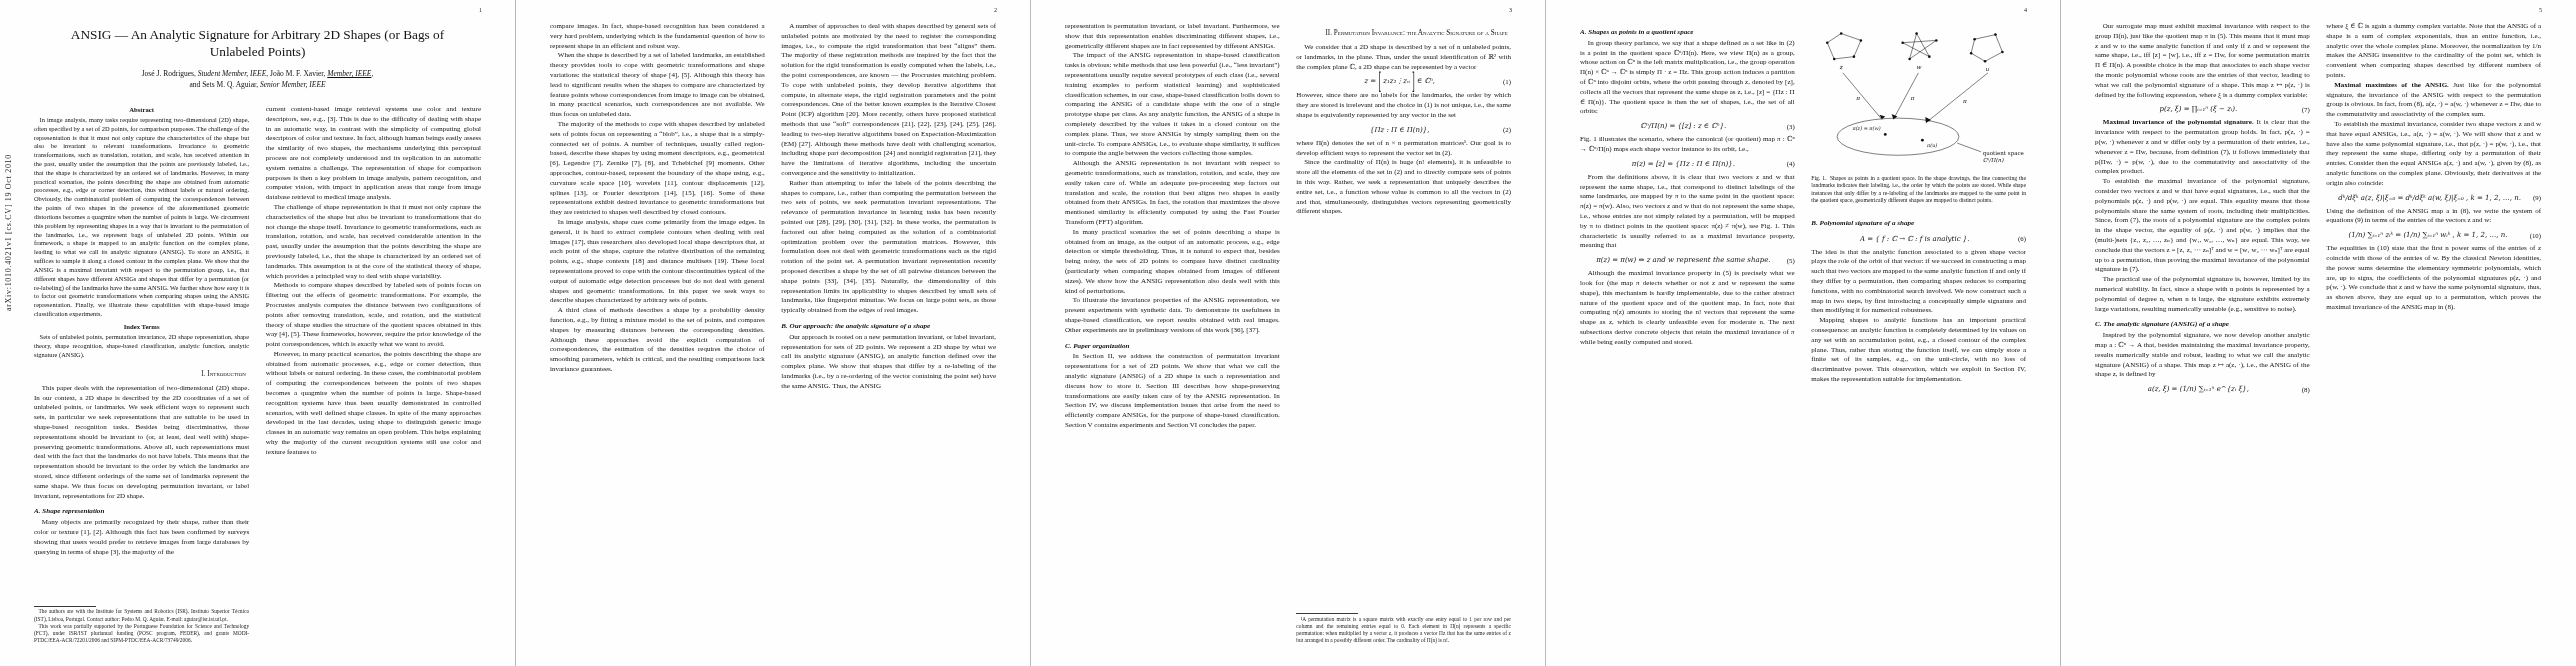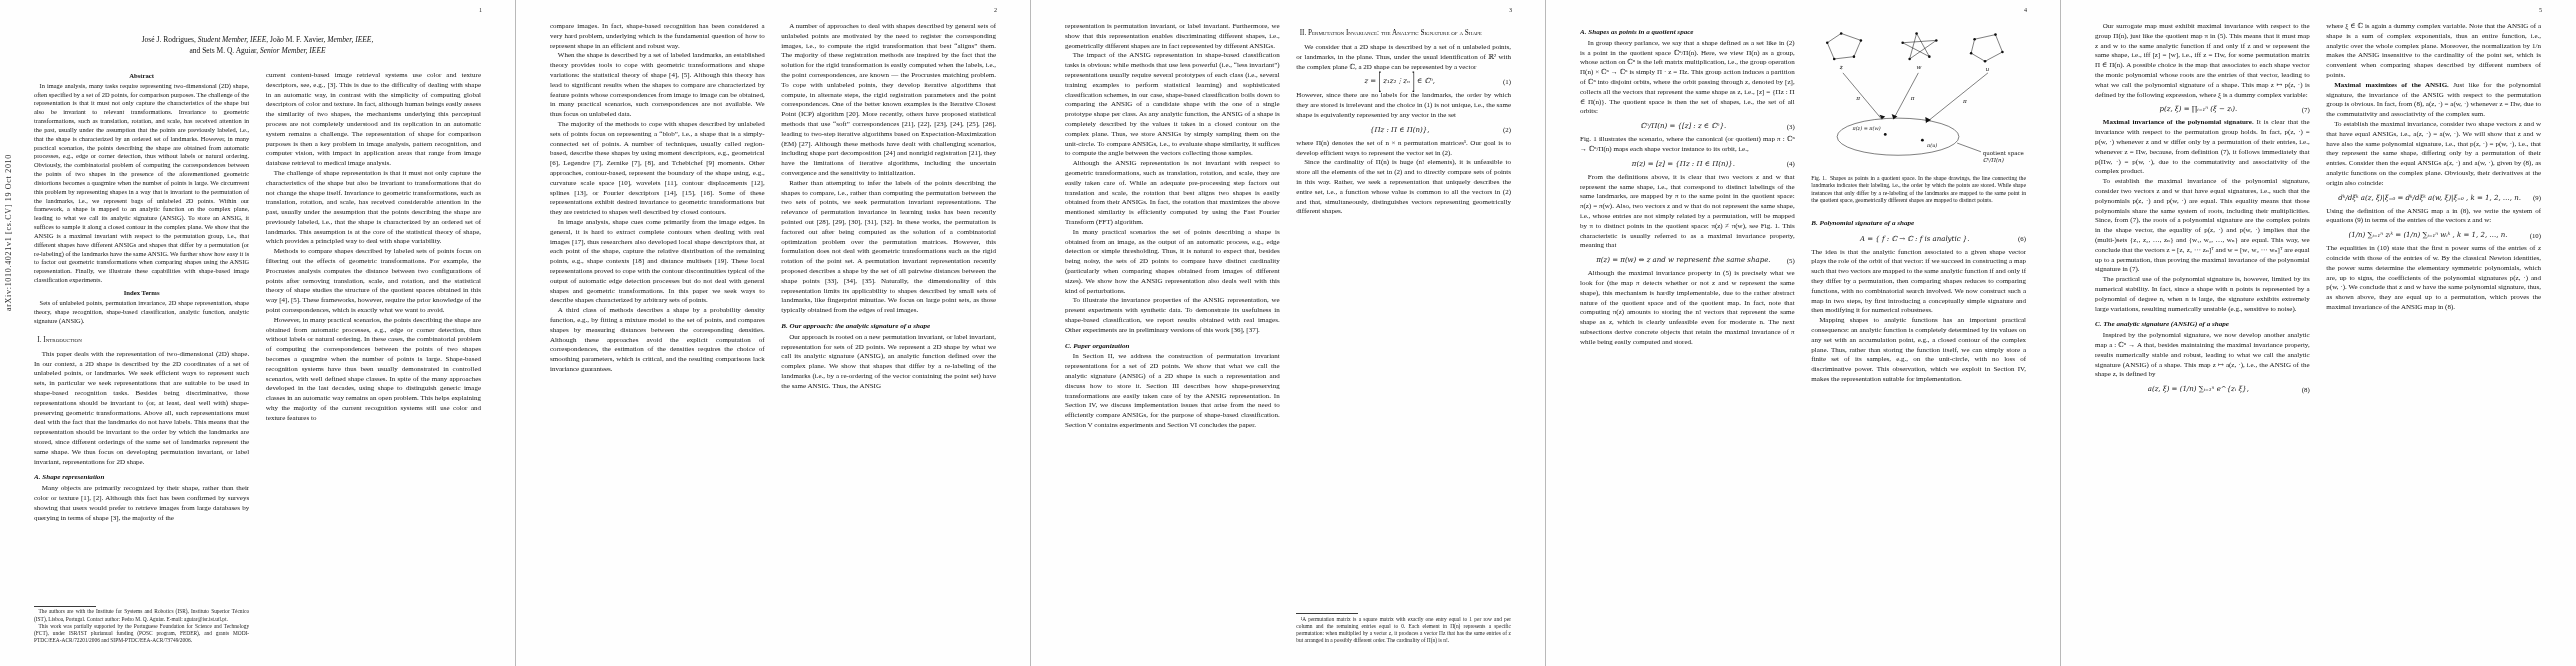--- a/index.html
+++ b/index.html
@@ -14,21 +14,21 @@
   .title{font-weight:normal;font-size:13.3px;line-height:1.28;margin:0 16.7px;}
   .authors{font-size:7.5px;margin-top:8.3px;line-height:1.45;}
   .cols{flex:1;min-height:0;display:flex;gap:16.7px;}
   .col{flex:1;min-width:0;display:flex;flex-direction:column;overflow:hidden;}
   .spacer{flex:1;}
   .para{font-size:7px;line-height:1.4;text-align:justify;text-indent:7.8px;margin:0;}
   .para.cont{text-indent:0;}
   .boldlead{font-weight:bold;}
   .abstract{font-size:6.4px;line-height:1.38;text-align:justify;margin:0 0 3.3px;text-indent:5.6px;}
   .label-h{font-size:6.7px;font-weight:bold;text-align:center;margin:1.1px 0 2.8px;}
-  .section-h{font-size:7.2px;font-weight:normal;font-variant:small-caps;text-align:left;margin:7.2px 3.3px 4.4px;line-height:1.3;}
+  .section-h{font-size:7.2px;font-weight:normal;font-variant:small-caps;text-align:right;margin:7.2px 3.3px 4.4px;line-height:1.3;}
   .subsection-h{font-size:7.1px;font-weight:bold;font-style:italic;margin:6.1px 0 2.8px;}
   .equation{display:flex;align-items:center;margin:5px 0;font-size:7px;}
   .eq-body{flex:1;text-align:center;font-style:italic;font-family:"DejaVu Serif",serif;}
   .eq-num{font-style:normal;font-size:6.8px;}
   .eq-it{font-style:italic;}
   .bracket{display:inline-block;transform:scaleY(3.3);transform-origin:center;font-weight:300;vertical-align:middle;font-style:normal;}
   .vcol{display:inline-flex;flex-direction:row;align-items:center;vertical-align:middle;line-height:1.3;margin:0 2.2px;font-style:italic;}
   .footnote{position:relative;font-size:5.4px;line-height:1.32;padding-top:2.8px;margin-top:3.3px;color:#1c1c1c;}
   .footnote::before{content:"";position:absolute;top:0;left:0;width:62px;border-top:0.6px solid #3a3a3a;}
   .fn-para{margin:0;text-align:justify;text-indent:4.4px;}
@@ -40,21 +40,22 @@
 </style>
 </head>
 <body>
 
 <div class="pages">
 
   <section class="sheet">
     <div class="pageno">1</div>
     <div class="stamp">arXiv:1010.4021v1  [cs.CV]  19 Oct 2010</div>
     <header class="titleblock">
-      <div class="authors" id="authors"><span>José J. Rodrigues, </span><span style="font-style: italic;">Student Member, IEEE</span><span>, João M. F. Xavier, </span><span style="font-style: italic;">Member, IEEE</span><span>,</span><br><span>and Sets M. Q. Aguiar, </span><span style="font-style: italic;">Senior Member, IEEE</span></div>
+      <h1 class="title">ANSIG — An Analytic Signature for Arbitrary 2D Shapes (or Bags of Unlabeled Points)</h1>
+      <div class="authors" id="authors"><span>José J. Rodrigues, </span><span style="font-style: italic;">Student Member, IEEE</span><span>, João M. F. Xavier, </span><span style="font-style: italic; text-decoration: underline;">Member, IEEE</span><span>,</span><br><span>and Sets M. Q. Aguiar, </span><span style="font-style: italic;">Senior Member, IEEE</span></div>
     </header>
     <div class="cols">
       <div class="col">
           <div class="label-h">Abstract</div>
           <p class="abstract">In image analysis, many tasks require representing two-dimensional (2D) shape, often specified by a set of 2D points, for comparison purposes. The challenge of the representation is that it must not only capture the characteristics of the shape but also be invariant to relevant transformations. Invariance to geometric transformations, such as translation, rotation, and scale, has received attention in the past, usually under the assumption that the points are previously labeled, i.e., that the shape is characterized by an ordered set of landmarks. However, in many practical scenarios, the points describing the shape are obtained from automatic processes, e.g., edge or corner detection, thus without labels or natural ordering. Obviously, the combinatorial problem of computing the correspondences between the points of two shapes in the presence of the aforementioned geometric distortions becomes a quagmire when the number of points is large. We circumvent this problem by representing shapes in a way that is invariant to the permutation of the landmarks, i.e., we represent bags of unlabeled 2D points. Within our framework, a shape is mapped to an analytic function on the complex plane, leading to what we call its analytic signature (ANSIG). To store an ANSIG, it suffices to sample it along a closed contour in the complex plane. We show that the ANSIG is a maximal invariant with respect to the permutation group, i.e., that different shapes have different ANSIGs and shapes that differ by a permutation (or re-labeling) of the landmarks have the same ANSIG. We further show how easy it is to factor out geometric transformations when comparing shapes using the ANSIG representation. Finally, we illustrate these capabilities with shape-based image classification experiments.</p>
           <div class="label-h">Index Terms</div>
           <p class="abstract">Sets of unlabeled points, permutation invariance, 2D shape representation, shape theory, shape recognition, shape-based classification, analytic function, analytic signature (ANSIG).</p>
           <h2 class="section-h" style="margin: 7.2px 3.3px 4.4px;">I. Introduction</h2>
           <p class="para">This paper deals with the representation of two-dimensional (2D) shape. In our context, a 2D shape is described by the 2D coordinates of a set of unlabeled points, or landmarks. We seek efficient ways to represent such sets, in particular we seek representations that are suitable to be used in shape-based recognition tasks. Besides being discriminative, those representations should be invariant to (or, at least, deal well with) shape-preserving geometric transformations. Above all, such representations must deal with the fact that the landmarks do not have labels. This means that the representation should be invariant to the order by which the landmarks are stored, since different orderings of the same set of landmarks represent the same shape. We thus focus on developing permutation invariant, or label invariant, representations for 2D shape.</p>
           <h3 class="subsection-h">A. Shape representation</h3>

